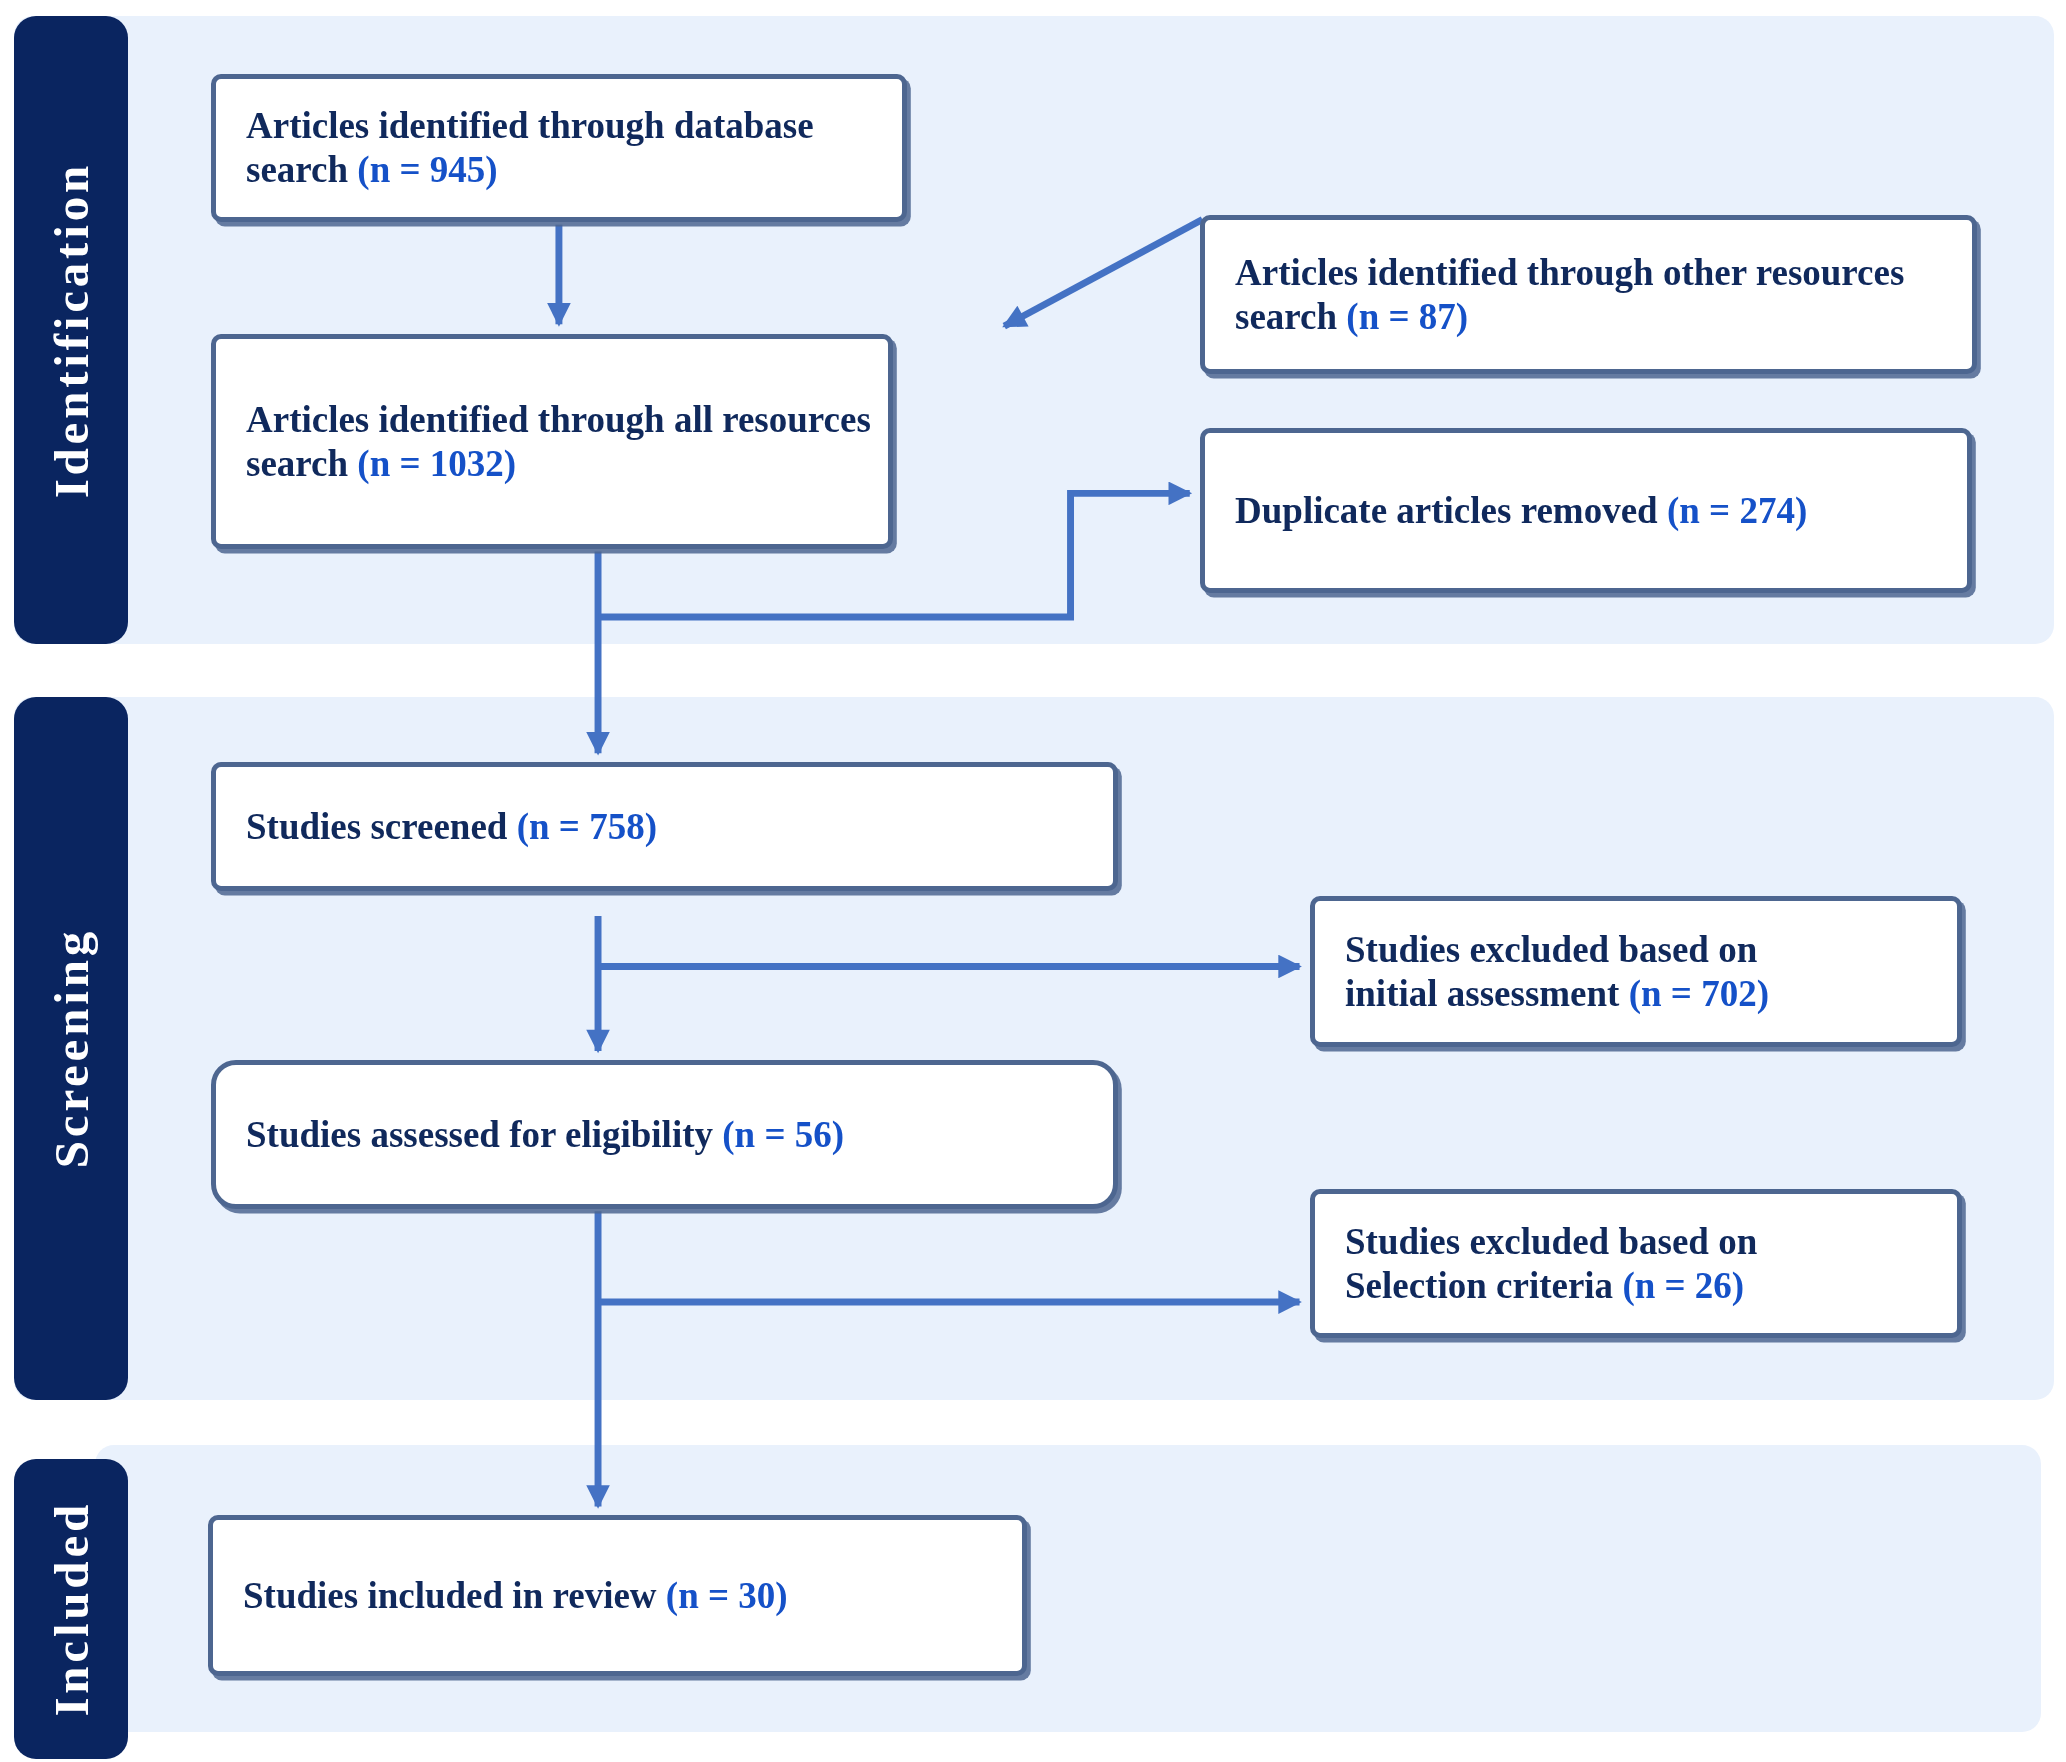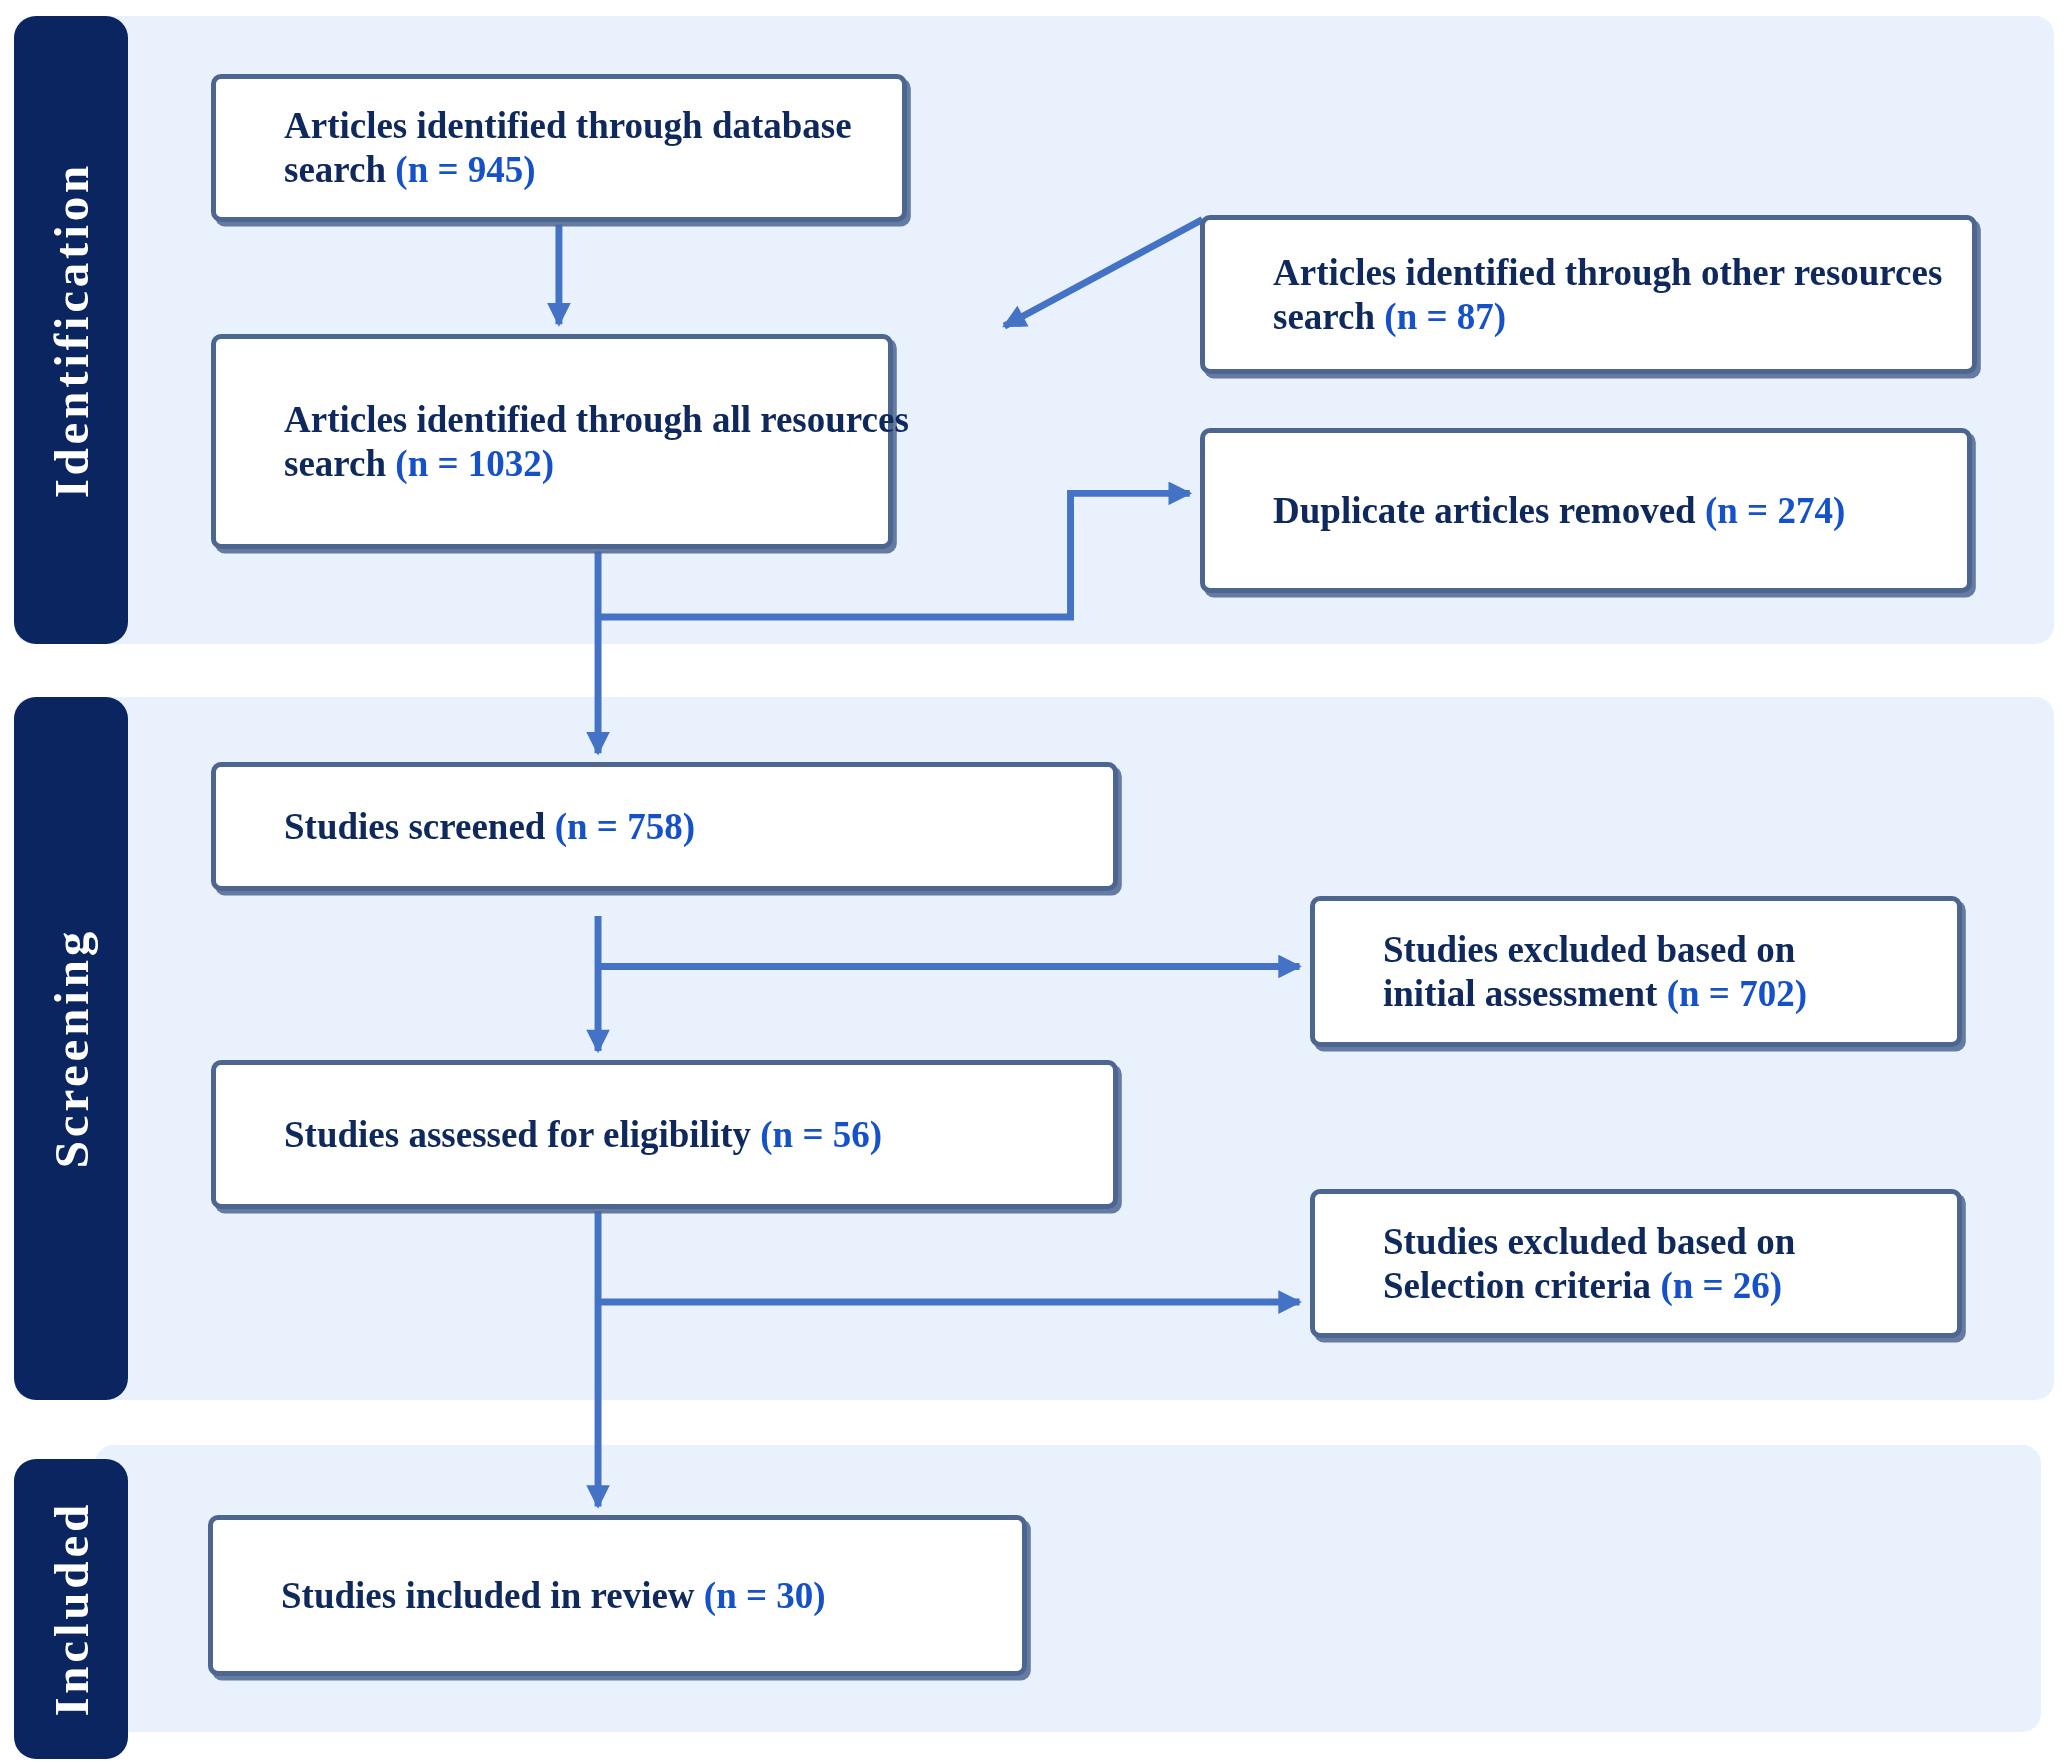--- a/index.html
+++ b/index.html
@@ -58,29 +58,29 @@
     border:5.7px solid var(--border);
     border-radius:10px;
     box-shadow:3.8px 4.4px 0 rgba(77,102,144,0.85);
     box-sizing:border-box;
     display:flex;flex-direction:column;justify-content:center;
     padding:0 25px 0 30px;
     color:var(--ink);
     font-size:37px;
     font-weight:bold;
   }
-  .node .line{white-space:nowrap;line-height:44px;margin-left:38px;}
+  .node .line{white-space:nowrap;line-height:44px;}
   .node .count{color:var(--blue);}
   #node-database-search   {left:211px; top:74px;  width:696px; height:148px;}
   #node-other-resources   {left:1200px;top:215px;  width:777px; height:159px;}
   #node-all-resources     {left:211px; top:334px;  width:682px; height:215px;}
   #node-duplicates-removed{left:1200px;top:428px;  width:772px; height:165px;}
   #node-studies-screened  {left:211px; top:762px; width:907px; height:129px;}
   #node-excluded-initial  {left:1310px;top:896px; width:652px; height:151px;}
-  #node-assessed-eligibility{left:211px;top:1060px;width:907px; height:149px;}
+  #node-assessed-eligibility{left:211px;top:1060px;width:907px; height:149px;border-radius:25px;}
   #node-excluded-selection{left:1310px;top:1189px; width:652px; height:149px;}
   #node-included-review   {left:208px; top:1515px; width:819px; height:161px;}
 </style>
 </head>
 <body>
 
 <div class="canvas">
 
   <div class="band" id="band-identification"></div>
   <div class="band" id="band-screening"></div>

